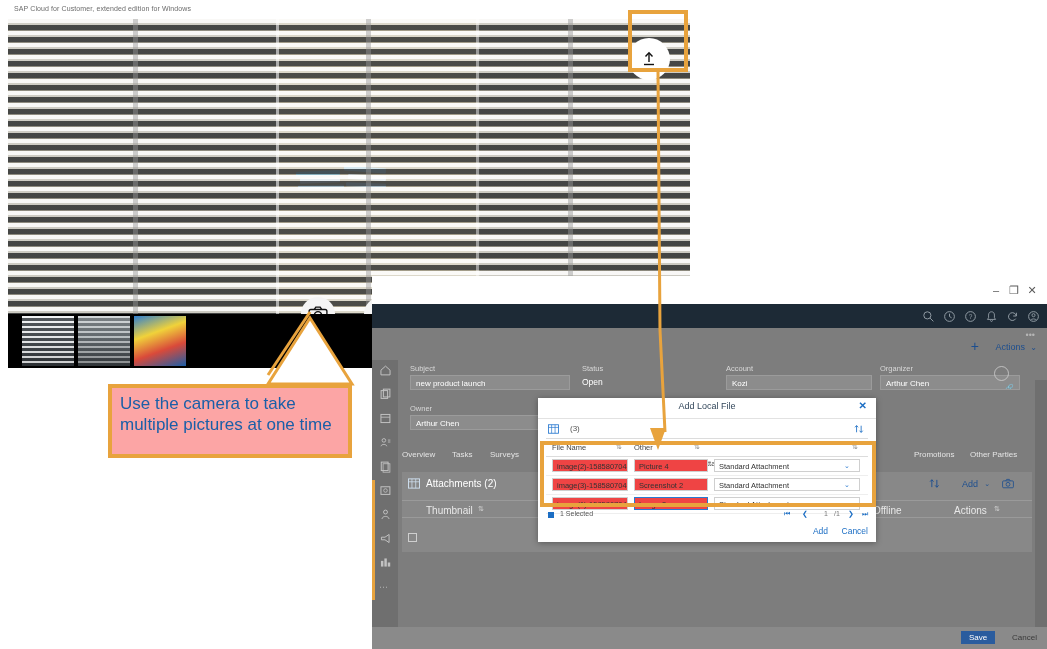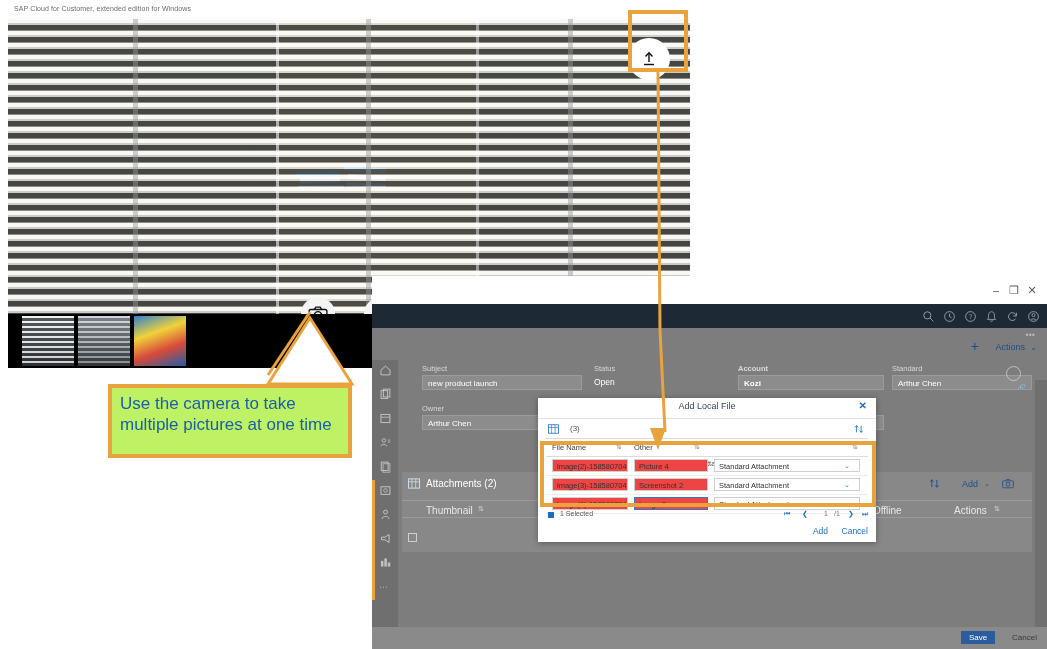--- a/index.html
+++ b/index.html
@@ -56,21 +56,21 @@
   .thumb{position:absolute;top:2px;width:52px;height:50px;overflow:hidden;cursor:pointer;}
   .thumb1{left:14px;background:linear-gradient(180deg,#cfd5d8 0%,#9aa3a8 50%,#4a4f52 100%);}
   .thumb2{left:70px;background:linear-gradient(180deg,#b8bfc2 0%,#8d979b 40%,#3b4043 100%);}
   .thumb3{left:126px;background:linear-gradient(160deg,#2f7fd0 0%,#f0d23a 35%,#d94a3a 65%,#1b5ea8 100%);}
   .thumb-blinds{position:absolute;inset:0;background:repeating-linear-gradient(180deg,
      rgba(255,255,255,.7) 0px, rgba(255,255,255,.7) 2px,
      rgba(30,34,38,.7) 2px, rgba(30,34,38,.7) 5px);}
 
   
   #callout{position:absolute;left:108px;top:384px;width:244px;height:74px;
-     border:4px solid #E8A33D;box-sizing:border-box;background:#bef264;}
+     border:4px solid #E8A33D;box-sizing:border-box;background:#fca5a5;}
   #callout-text{position:absolute;left:8px;top:5px;width:230px;font-size:17px;line-height:21px;
      color:#1a5fa8;font-family:"Liberation Sans", sans-serif;}
 
   
   #sap-window{position:absolute;left:372px;top:276px;width:675px;height:373px;
      background:#ffffff;overflow:hidden;}
   #sap-winbar{position:absolute;left:0;top:0;width:675px;height:28px;background:#ffffff;}
   .wctl{position:absolute;top:8px;font-size:11px;color:#5c5c5c;cursor:pointer;
      width:14px;text-align:center;line-height:12px;}
   #wctl-min{right:44px;}
@@ -87,21 +87,21 @@
   #sap-actions{position:absolute;right:22px;top:14px;font-size:9px;color:#1c4e8f;cursor:pointer;}
   #sap-actions-caret{position:absolute;right:10px;top:15px;font-size:8px;color:#1c4e8f;cursor:pointer;}
 
   
   #sap-rail{position:absolute;left:0;top:32px;width:26px;height:289px;background:#6f6f6f;}
   .railicon{position:absolute;left:7px;width:13px;height:13px;opacity:.7;cursor:pointer;}
   #rail-accent{position:absolute;left:0;top:120px;width:3px;height:120px;background:#E8A33D;}
   #rail-bottom-icon{position:absolute;left:7px;top:268px;width:13px;height:13px;opacity:.7;cursor:pointer;}
 
   
-  #sap-form{position:absolute;left:26px;top:32px;width:619px;height:86px;padding-left:12px;}
+  #sap-form{position:absolute;left:14px;top:32px;width:619px;height:86px;padding-left:12px;}
   .fieldgrp{position:absolute;}
   .flabel{font-size:7.5px;color:#d8d8d8;margin-bottom:2px;white-space:nowrap;}
   .fvalue-box{height:15px;background:#8c8c8c;border:1px solid #9b9b9b;
      font-size:8px;color:#ffffff;padding:0 5px;line-height:15px;box-sizing:border-box;
      white-space:nowrap;overflow:hidden;}
   .fvalue-plain{font-size:8.5px;color:#ffffff;line-height:15px;}
   .fcaret{position:absolute;right:5px;top:4px;font-size:7px;color:#d0d0d0;}
 
   #avatar-ico{position:absolute;right:8px;top:6px;width:13px;height:13px;
      border:1px solid #cfcfcf;border-radius:50%;opacity:.8;}
@@ -331,26 +331,26 @@
 
     <div id="sap-form">
       <div class="fieldgrp" style="left:24px;top:4px;width:160px;">
         <div class="flabel">Subject</div>
         <div class="fvalue-box">new product launch</div>
       </div>
       <div class="fieldgrp" style="left:196px;top:4px;width:110px;">
         <div class="flabel">Status</div>
         <div class="fvalue-plain">Open</div>
       </div>
-      <div class="fieldgrp" style="left:340px;top:4px;width:146px;font-weight:bold;">
+      <div class="fieldgrp" style="left:340px;top:4px;width:146px;">
         <div class="flabel">Account</div>
         <div class="fvalue-box">Kozi</div>
       </div>
       <div class="fieldgrp" style="left:494px;top:4px;width:140px;">
-        <div class="flabel">Standard</div>
+        <div class="flabel">Organizer</div>
         <div class="fvalue-box" style="position:relative;">
           <span>Arthur Chen</span>
           <span class="fcaret">🔗</span>
         </div>
       </div>
       <div id="avatar-ico"></div>
 
       <div class="fieldgrp" style="left:24px;top:44px;width:160px;">
         <div class="flabel">Owner</div>
         <div class="fvalue-box">Arthur Chen</div>
@@ -358,20 +358,28 @@
       <div class="fieldgrp" style="left:196px;top:44px;width:110px;">
         <div class="flabel">All Day Event</div>
         <div class="fvalue-box"></div>
       </div>
       <div class="fieldgrp" style="left:340px;top:44px;width:146px;">
         <div class="flabel">Start Date/Time</div>
         <div class="fvalue-box"></div>
       </div>
     </div>
 
+    <div id="sap-tabs">
+      <div class="tabitem" style="left:4px;">Overview</div>
+      <div class="tabitem" style="left:54px;">Tasks</div>
+      <div class="tabitem" style="left:92px;">Surveys</div>
+      <div class="tabitem" style="left:140px;">Campaigns</div>
+      <div class="tabitem" style="left:516px;">Promotions</div>
+      <div class="tabitem" style="left:572px;">Other Parties</div>
+    </div>
 
     <div id="attach-panel">
       <svg id="attach-grid-ico" viewBox="0 0 14 12">
         <rect x="0.6" y="0.6" width="12.8" height="10.8" stroke="#cfe0f0" stroke-width="1.1" fill="none"></rect>
         <path d="M0.6 4 L13.4 4 M4.6 0.6 L4.6 11.4 M9 0.6 L9 11.4" stroke="#cfe0f0" stroke-width="0.9"></path>
       </svg>
       <div id="attach-title">Attachments (2)</div>
       <svg id="attach-sort" width="11" height="11" viewBox="0 0 14 14">
         <path d="M3.6 11.6 L3.6 2.4 M1.4 4.6 L3.6 2.2 L5.8 4.6" stroke="#1c4e8f" stroke-width="1.2" fill="none"></path>
         <path d="M10 2.4 L10 11.6 M7.8 9.4 L10 11.8 L12.2 9.4" stroke="#1c4e8f" stroke-width="1.2" fill="none"></path>

